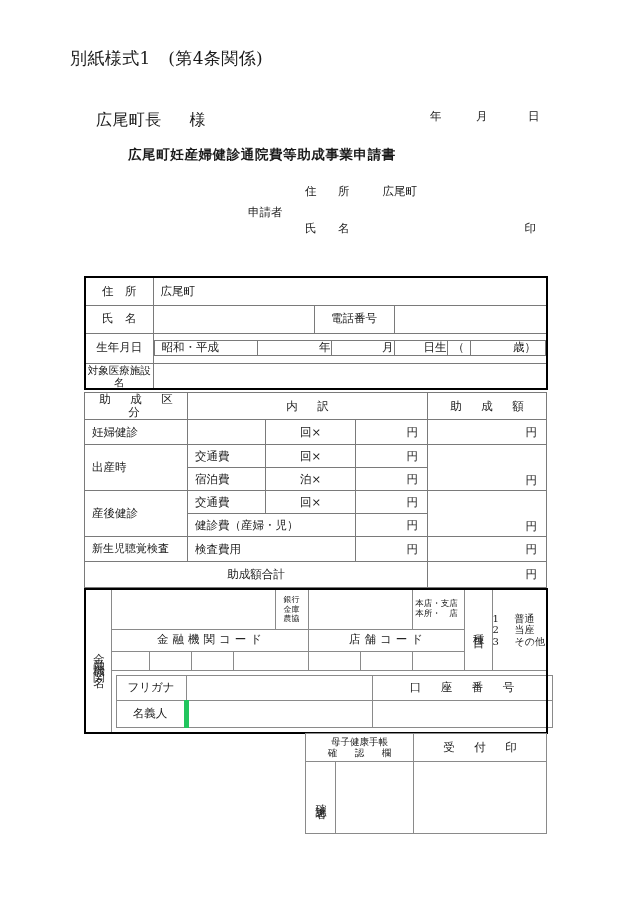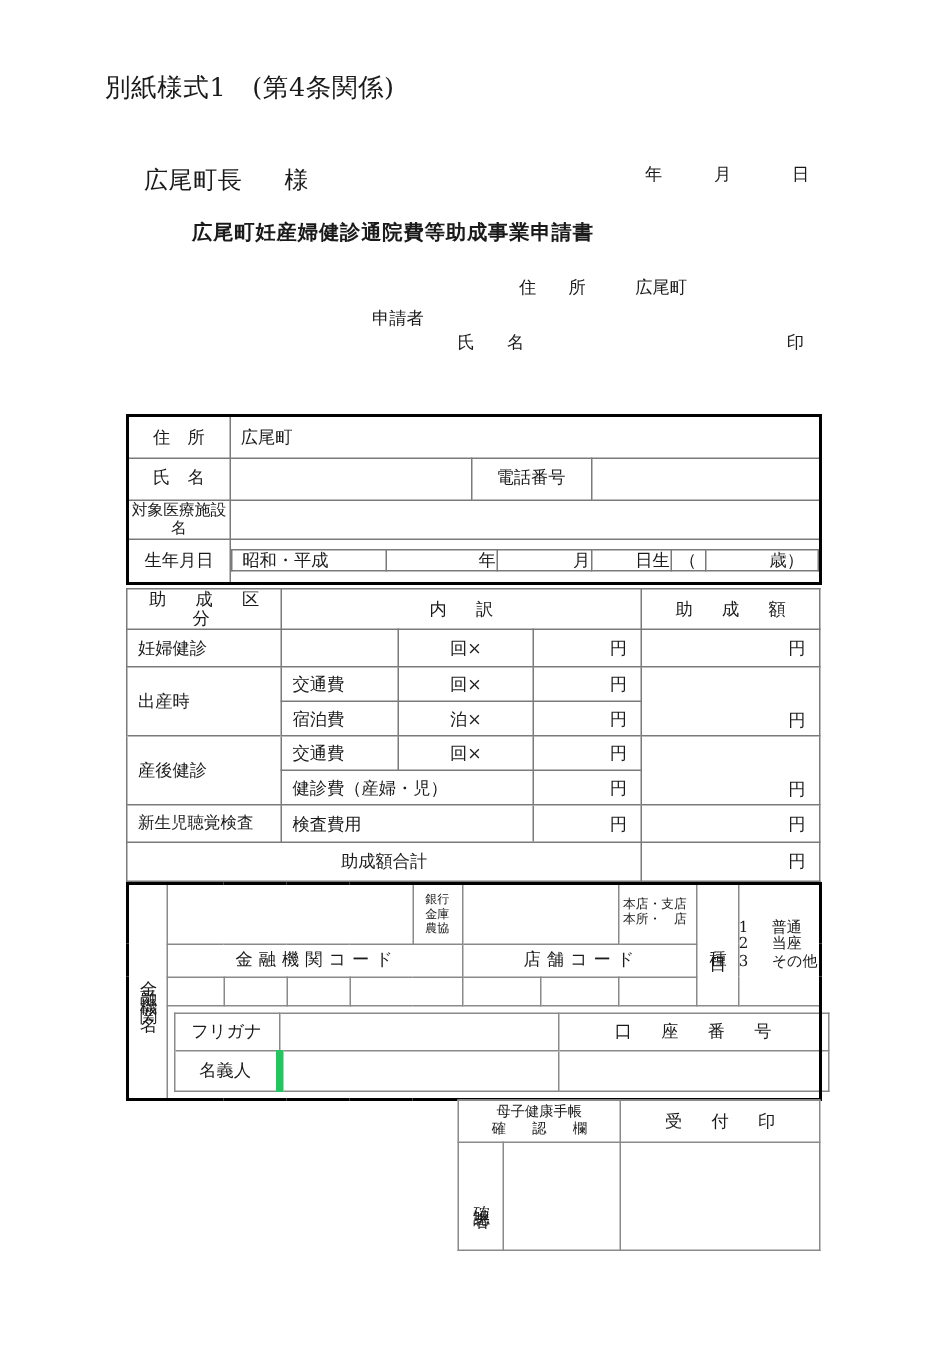--- a/index.html
+++ b/index.html
@@ -65,21 +65,21 @@
     left: 248px; top: 184px;
     font-size: 11.5px;
     white-space: nowrap;
   }
   .applicant-block .ap-label {
     position: absolute;
     left: 0; top: 21px;
   }
   .applicant-block .ap-addr {
     position: absolute;
-    left: 57px; top: 0px; margin-left: 41px;
+    left: 57px; top: 0px;
   }
   .applicant-block .ap-addr .lbl { letter-spacing: 5px; }
   .applicant-block .ap-addr .val { margin-left: 28px; }
   .applicant-block .ap-name {
     position: absolute;
     left: 57px; top: 37px;
   }
   .applicant-block .ap-name .lbl { letter-spacing: 5px; }
   .applicant-block .ap-name .seal { margin-left: 170px; }
 
@@ -214,41 +214,41 @@
     <tbody>
       <tr style="height:28px">
         <td class="ctr">住　所</td>
         <td class="lft pad-l" colspan="3">広尾町</td>
       </tr>
       <tr style="height:28px">
         <td class="ctr">氏　名</td>
         <td class="lft pad-l"></td>
         <td class="ctr">電話番号</td>
         <td class="lft pad-l"></td>
-      </tr>
-      <tr style="height:26px">
-        <td class="ctr" style="font-size:10.5px">対象医療施設名</td>
-        <td class="lft pad-l" colspan="3"></td>
       </tr>
       <tr style="height:30px">
         <td class="ctr">生年月日</td>
         <td class="lft" colspan="3">
           <table class="inner-grid">
               <tbody>
                 <tr>
             <td style="width:95px;padding-left:7px">昭和・平成</td>
             <td style="width:73px" class="rgt">年</td>
             <td style="width:62px" class="rgt">月</td>
             <td style="width:52px" class="rgt">日生</td>
             <td style="width:22px" class="ctr">（</td>
             <td class="rgt" style="padding-right:9px">歳）</td>
           </tr>
               </tbody>
             </table>
         </td>
+      </tr>
+      <tr style="height:26px">
+        <td class="ctr" style="font-size:10.5px">対象医療施設名</td>
+        <td class="lft pad-l" colspan="3"></td>
       </tr>
     </tbody>
   </table>
 
   <table class="frm" id="tbl-subsidy">
     <colgroup>
       <col style="width:103px">
       <col style="width:78px">
       <col style="width:90px">
       <col style="width:72px">

